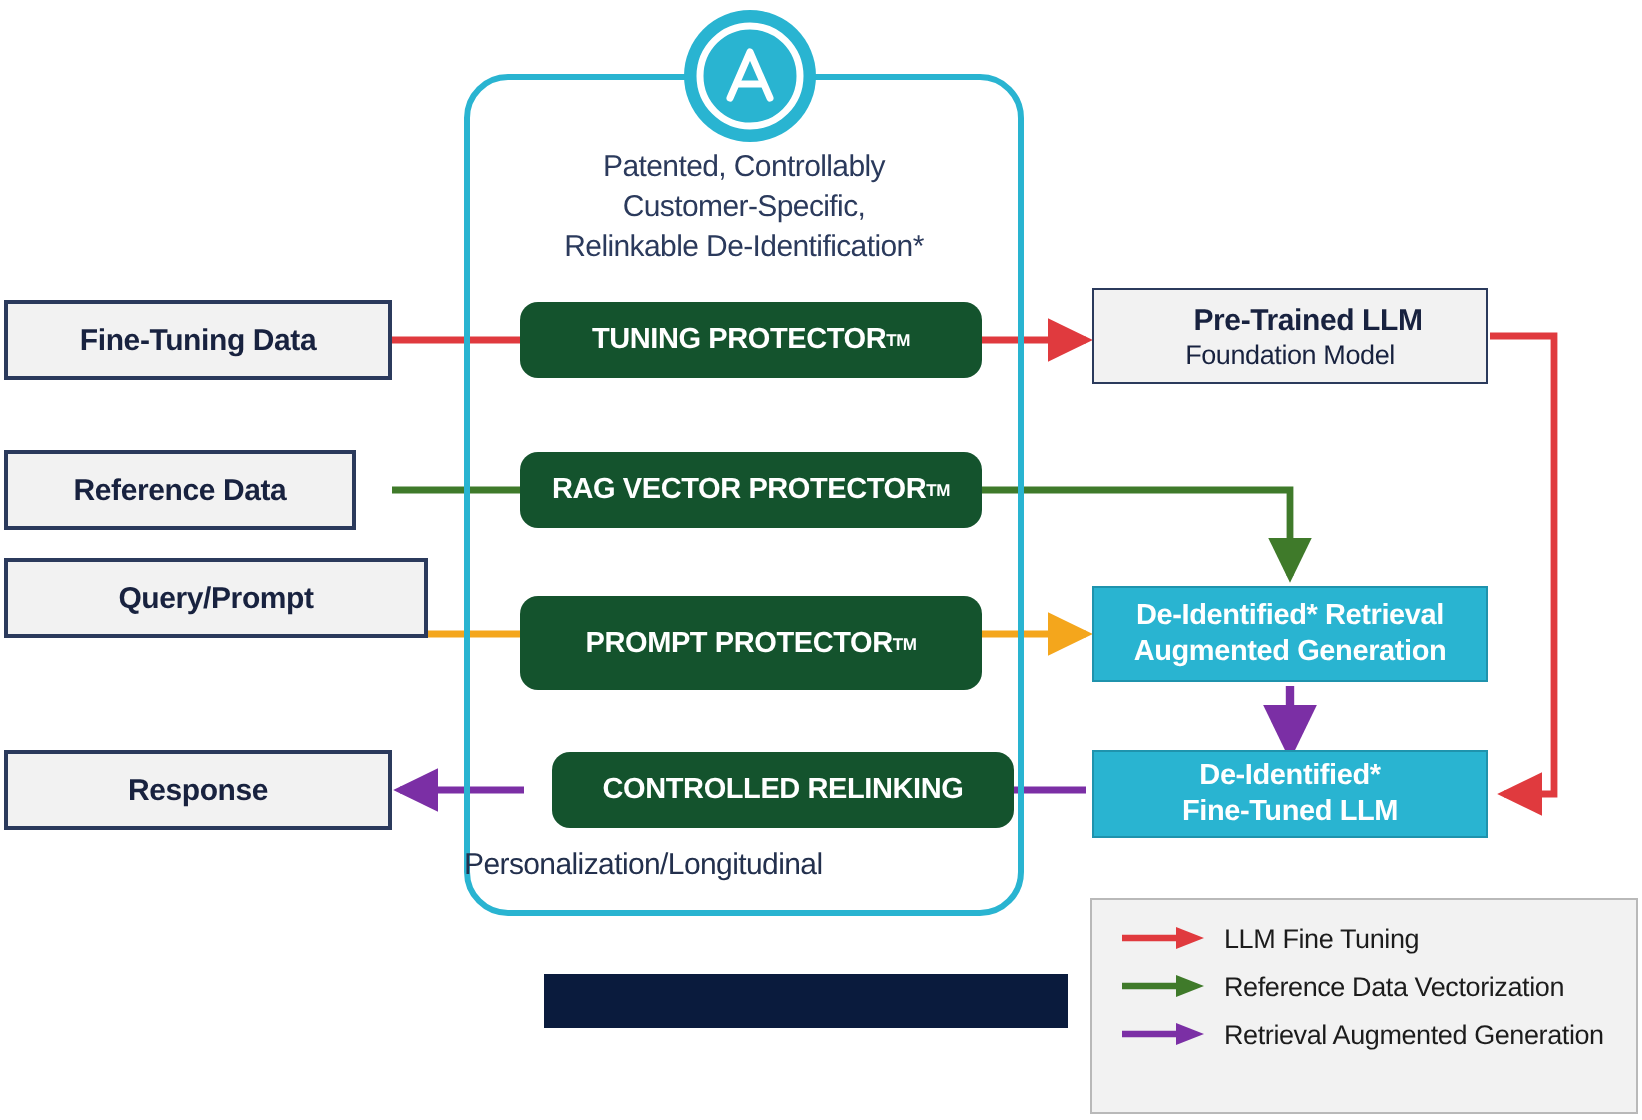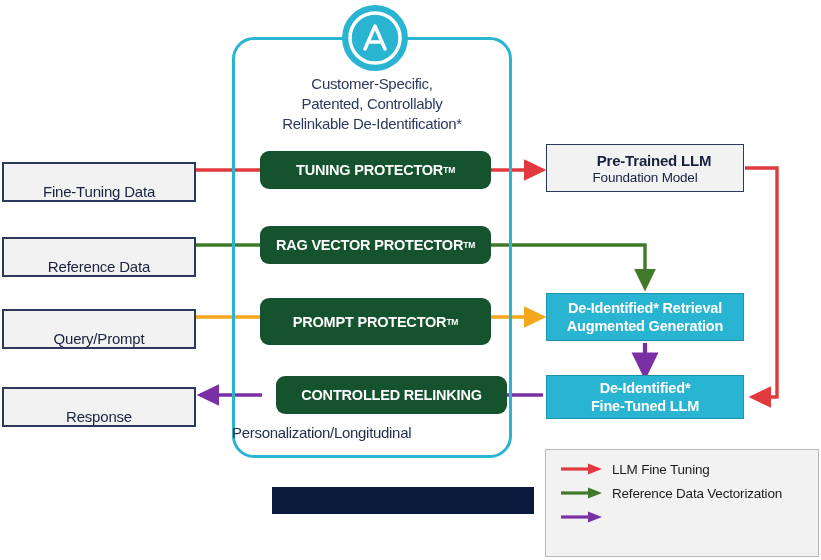--- a/index.html
+++ b/index.html
@@ -22,27 +22,26 @@
     width: 821px;
     height: 560px;
   }
   
   .input-box {
     position: absolute;
     box-sizing: border-box;
     background: #f2f2f2;
     border: 2px solid #2b3a5c;
     display: flex;
-    align-items: flex-end;
+    align-items: center;
     justify-content: center;
     color: #18223f;
-    font-weight: normal;
+    font-weight: bold;
     font-size: 15px;
     letter-spacing: -0.2px;
-    margin-top: 12px;
   }
   
   .pill {
     position: absolute;
     box-sizing: border-box;
     background: #14532d;
     border-radius: 9px;
     display: flex;
     align-items: center;
     justify-content: center;
@@ -222,41 +221,41 @@
     <line x1="645" y1="343" x2="645" y2="376" stroke="#7b2fa5" stroke-width="4.2" marker-end="url(#ah-purple)"></line>
 
     <line x1="543" y1="395" x2="490" y2="395" stroke="#7b2fa5" stroke-width="3.4"></line>
 
     <line x1="262" y1="395" x2="200" y2="395" stroke="#7b2fa5" stroke-width="3.4" marker-end="url(#ah-purple)"></line>
   </svg>
 
   <div class="container-frame"></div>
 
   <div class="container-caption">
+    <div>Patented, Controllably</div>
     <div>Customer-Specific,</div>
-    <div>Patented, Controllably</div>
     <div>Relinkable De-Identification*</div>
   </div>
 
   <div class="container-footer">Personalization/Longitudinal</div>
 
   <svg class="logo" viewBox="0 0 72 72">
     <circle cx="36" cy="36" r="33" fill="#29b4d1"></circle>
     <circle cx="36" cy="36" r="25" fill="none" stroke="#ffffff" stroke-width="3.5"></circle>
     <path d="M26 47 L36 24 L46 47" fill="none" stroke="#ffffff" stroke-width="3.5" stroke-linecap="round" stroke-linejoin="round"></path>
     <line x1="30.5" y1="40" x2="41.5" y2="40" stroke="#ffffff" stroke-width="3.5" stroke-linecap="round"></line>
   </svg>
 
   <div class="input-box" style="left:2px; top:150px; width:194px; height:40px;">
     <span>Fine-Tuning Data</span>
   </div>
-  <div class="input-box" style="left:2px; top:225px; width:194px; height:40px;">
+  <div class="input-box" style="left:2px; top:225px; width:176px; height:40px;">
     <span>Reference Data</span>
   </div>
-  <div class="input-box" style="left:2px; top:297px; width:194px; height:40px;">
+  <div class="input-box" style="left:2px; top:279px; width:212px; height:40px;">
     <span>Query/Prompt</span>
   </div>
   <div class="input-box" style="left:2px; top:375px; width:194px; height:40px;">
     <span>Response</span>
   </div>
 
   <div class="pill" style="left:260px; top:151px; width:231px; height:38px;">
     <span>TUNING PROTECTOR</span>
       <sup>TM</sup>
   </div>
@@ -303,16 +302,17 @@
         <line x1="1" y1="7" x2="30" y2="7" stroke="#3f7a2a" stroke-width="3.2"></line>
         <path d="M28,1.5 L42,7 L28,12.5 z" fill="#3f7a2a"></path>
       </svg>
       <span class="legend-label">Reference Data Vectorization</span>
     </div>
     <div class="legend-row">
       <svg class="legend-swatch" viewBox="0 0 44 14">
         <line x1="1" y1="7" x2="30" y2="7" stroke="#7b2fa5" stroke-width="3.2"></line>
         <path d="M28,1.5 L42,7 L28,12.5 z" fill="#7b2fa5"></path>
       </svg>
+      <span class="legend-label">Retrieval Augmented Generation</span>
     </div>
   </div>
 
 </div>
 
 </body></html>

